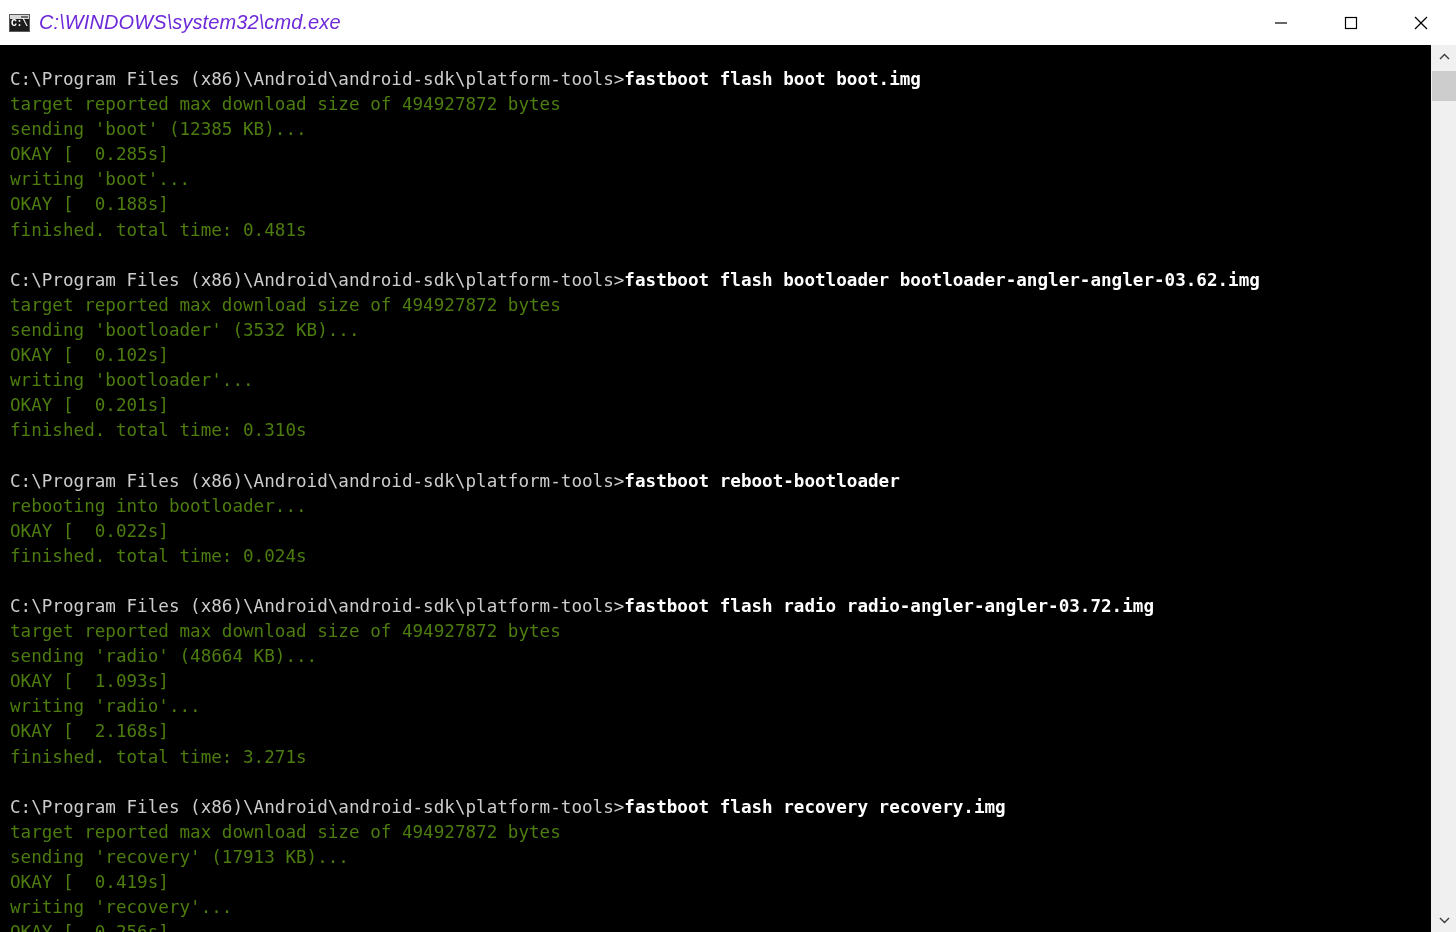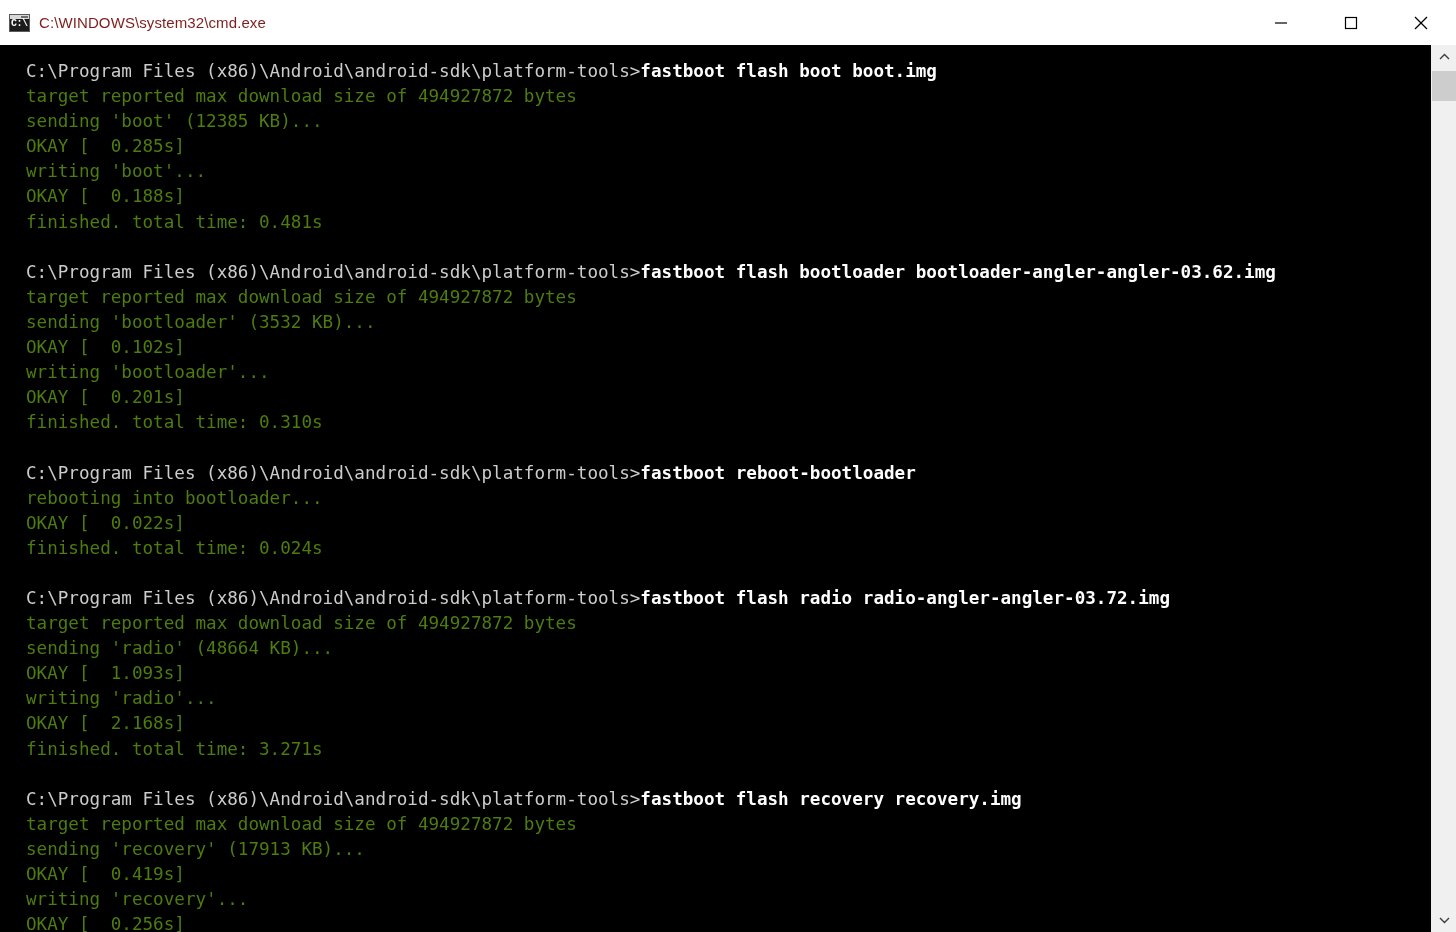--- a/index.html
+++ b/index.html
@@ -69,24 +69,25 @@
     top: 3px; left: 1px;
     right: 0;
     color: #ffffff;
     font-family: "Liberation Mono", monospace;
     font-size: 10px;
     font-weight: bold;
     line-height: 11px;
     letter-spacing: -0.5px;
   }
   #title-text {
-    font-size: 15px;
-    color: #7f1d1d;
+    font-size: 20px;
+    color: #6d28d9;
     white-space: nowrap;
     letter-spacing: 0.1px;
+    font-style: italic;
   }
   #window-controls {
     display: flex;
     flex: 0 0 auto;
     height: 45px;
   }
   .wc-btn {
     width: 70px;
     height: 45px;
     display: flex;
@@ -104,22 +105,21 @@
     display: flex;
     min-height: 0;
     background: #000000;
     position: relative;
   }
   #console {
     flex: 1 1 auto;
     background: #000000;
     overflow: hidden;
     position: relative;
-    padding: 0;
-    margin-left: 24px;
+    padding: 8px;
   }
   #console-text {
     font-family: "DejaVu Sans Mono", "Liberation Mono", monospace;
     font-size: 17.6px;
     line-height: 25.1px;
     color: #cccccc;
     white-space: pre;
     padding-left: 2px;
     padding-top: 14px;
     letter-spacing: 0px;

